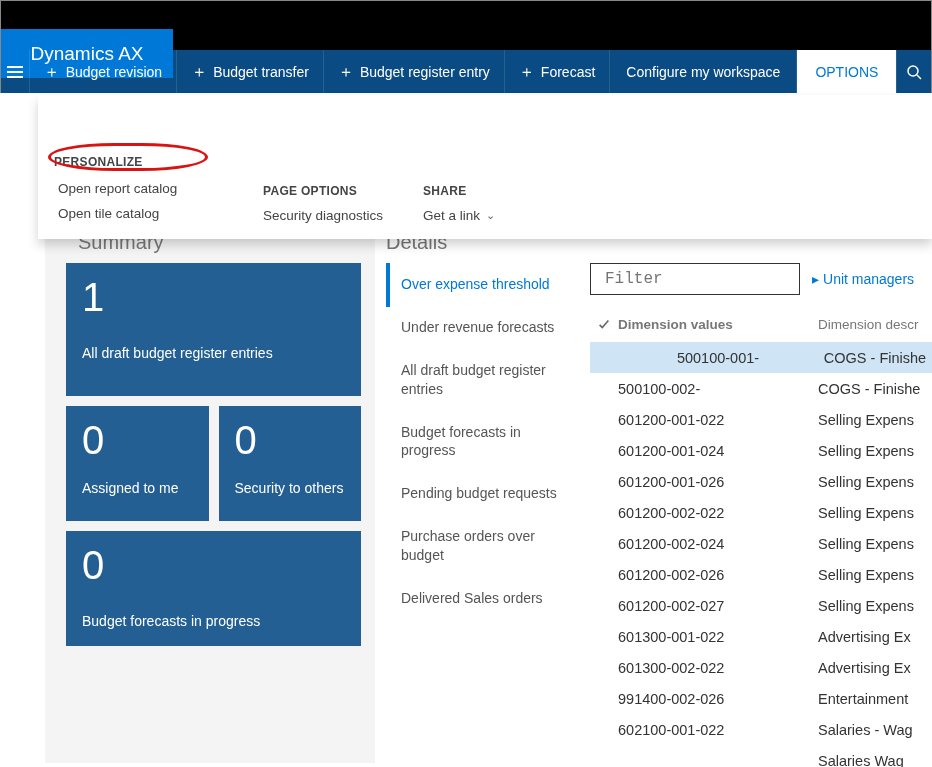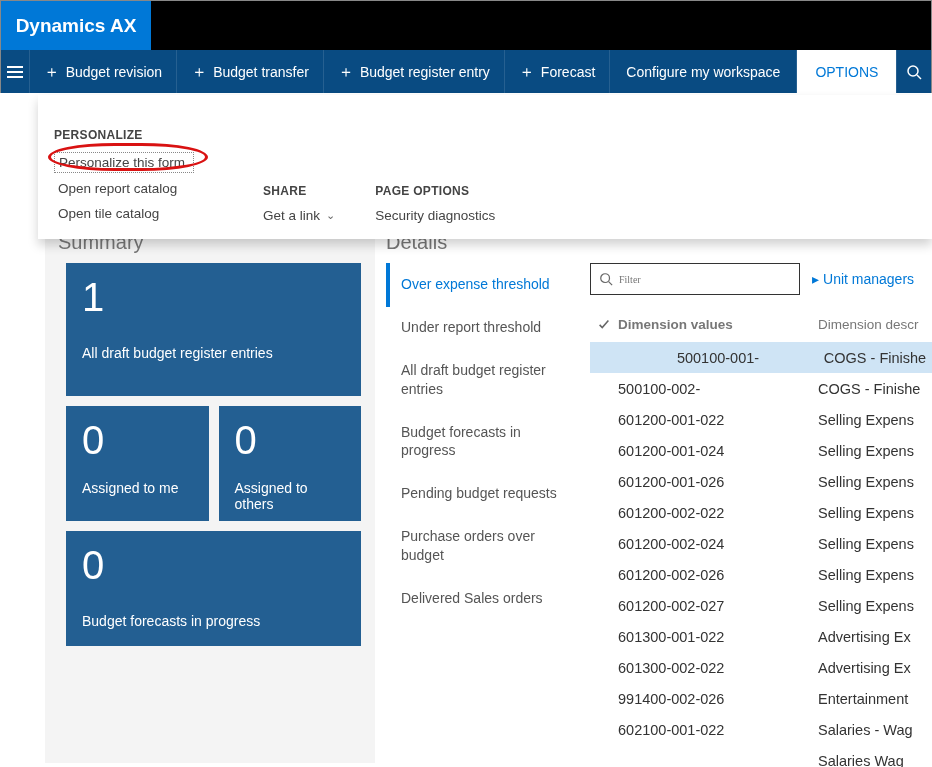--- a/index.html
+++ b/index.html
@@ -1,21 +1,21 @@
 <!DOCTYPE html>
 <html><head>
 <meta charset="utf-8">
 <style>
   * { box-sizing: border-box; margin: 0; padding: 0; }
   html, body { width: 932px; height: 767px; overflow: hidden; font-family: "Segoe UI", Arial, sans-serif; background: #fff; }
   body { border: 1px solid #888; }
 
   
   .brand-bar { height: 49px; display: flex; background: #000; }
-  .brand-logo { background: #0078d7; color: #fff; width: 150px; height: 49px; display: flex; align-items: center; justify-content: center; font-size: 19px; font-weight: 700; }
+  .brand-logo { background: #0078d7; color: #fff; width: 172px; height: 49px; display: flex; align-items: center; justify-content: center; font-size: 19px; font-weight: 400; margin-top: 28px; }
 
   
   .action-bar { height: 44px; background: #094b82; display: flex; align-items: stretch; color: #fff; font-size: 14px; }
   .hamburger { width: 38px; display: flex; align-items: center; justify-content: center; border-right: 1px solid rgba(255,255,255,0.12); cursor: pointer; }
   .ham-lines { width: 16px; height: 12px; display: flex; flex-direction: column; justify-content: space-between; }
   .ham-lines div { height: 2px; background: #fff; }
   .action-btn { display: flex; align-items: center; padding: 0 14px; gap: 6px; border-right: 1px solid rgba(255,255,255,0.12); cursor: pointer; white-space: nowrap; }
   .action-btn .plus { font-size: 16px; font-weight: 300; }
   .action-plain { display:flex; align-items:center; padding: 0 16px; border-right:1px solid rgba(255,255,255,0.12); cursor:pointer; white-space:nowrap;}
   .options-tab { background: #fff; color: #0078d7; display:flex; align-items:center; padding:0 18px; cursor:pointer; }
@@ -32,21 +32,21 @@
   .circle-annot { position:absolute; left:10px; top:48px; width:160px; height:28px; border:3px solid #d91212; border-radius: 50% / 60%; pointer-events:none; }
   .col-divider { width:1px; background:#d0d0d0; margin: 2px 28px 8px 0;}
   .chev { font-size:11px; color:#666;}
 
   
   .content-bg { position:absolute; left:0; right:0; bottom:0; top:93px; background:#fff; z-index:1;}
   .grey-bg { position:absolute; left:45px; top:30px; width:330px; height:640px; background:#f4f4f4; }
 
   
   .section-h { position:absolute; color:#777; font-size:20px; font-weight:300; }
-  .summary-h { left:58px; top:138px; }
+  .summary-h { left:78px; top:138px; }
   .details-h { left:386px; top:138px; }
 
   .tiles { position:absolute; left:66px; top:170px; width:295px; }
   .tile { background:#235f92; color:#fff; padding:14px 16px 16px 16px; margin-bottom:10px; }
   .tile .num { font-size:40px; font-weight:300; line-height:1; }
   .tile .lbl { font-size:14px; margin-top:28px; }
   .tile-lg { height:133px; }
   .tile-row { display:flex; gap:10px; }
   .tile-sm { flex:1; height:115px; }
   .tile-sm .lbl { margin-top:20px; }
@@ -55,21 +55,21 @@
   .blue-marker { position:absolute; left:386px; top:170px; width:4px; height:44px; background:#0078d7; }
   .dlist { position:absolute; left:397px; top:170px; width:175px; }
   .ditem { padding: 12px 10px 12px 4px; font-size:14px; color:#555; cursor:pointer; line-height:1.35;}
   .ditem.active { color:#0078d7; }
 
   
   .right-area { position:absolute; left:590px; top:170px; right:0; }
   .filter-row { display:flex; align-items:center; gap:12px; margin-bottom:18px; }
   .filter-input { width:210px; height:32px; border:1px solid #333; display:flex; align-items:center; padding:0 8px; gap:6px; }
   .filter-input svg { stroke:#666; fill:none;}
-  .filter-input input { border:none; outline:none; font-size:10px; flex:1; font-family:Liberation Serif, serif; color:#3b82f6; background:transparent;}
+  .filter-input input { border:none; outline:none; font-size:16px; flex:1; font-family:Liberation Mono, monospace; color:#3b82f6; background:transparent;}
   .unit-link { color:#0078d7; font-size:14px; cursor:pointer; display:flex; align-items:center; gap:4px;}
   .unit-link .tri { color:#0078d7; }
 
   .table { width:100%; font-size:14.5px; }
   .thead { display:flex; color:#777; font-size:13.5px; padding: 4px 0 10px 0;}
   .th-check { width:28px; display:flex; justify-content:center;}
   .th1 { width:200px;font-weight:bold; }
   .th2 { flex:1; }
   .trow { display:flex; height:31px; align-items:center; white-space:nowrap; overflow:hidden;}
   .trow.sel { background:#cfe4f5;text-align:center; }
@@ -138,33 +138,33 @@
       <div class="num">1</div>
       <div class="lbl">All draft budget register entries</div>
     </div>
     <div class="tile-row">
       <div class="tile tile-sm">
         <div class="num">0</div>
         <div class="lbl">Assigned to me</div>
       </div>
       <div class="tile tile-sm">
         <div class="num">0</div>
-        <div class="lbl">Assigned to others</div>
+        <div class="lbl">Security to others</div>
       </div>
     </div>
     <div class="tile tile-lg" style="height:115px;">
       <div class="num">0</div>
       <div class="lbl">Budget forecasts in progress</div>
     </div>
   </div>
 
   <div class="blue-marker"></div>
   <div class="dlist" id="dlist">
       <div class="ditem active">Over expense threshold</div>
-      <div class="ditem">Under report threshold</div>
+      <div class="ditem">Under revenue forecasts</div>
       <div class="ditem">All draft budget register entries</div>
       <div class="ditem">Budget forecasts in progress</div>
       <div class="ditem">Pending budget requests</div>
       <div class="ditem">Purchase orders over budget</div>
       <div class="ditem">Delivered Sales orders</div>
     </div>
 
   <div class="right-area">
     <div class="filter-row">
       <div class="filter-input">
@@ -263,31 +263,30 @@
           </div>
         </div>
     </div>
   </div>
 </div>
 
 <div class="options-wrap">
   <div class="options-panel">
     <div class="panel-col personalize-col" style="width:140px;">
       <h4>PERSONALIZE</h4>
-      <div class="panel-link boxed">Personalize this form</div>
       <div class="panel-link">Open report catalog</div>
       <div class="panel-link">Open tile catalog</div>
     </div>
     <div class="col-divider"></div>
+    <div class="panel-col">
+      <h4>PAGE OPTIONS</h4>
+      <div class="panel-link">Security diagnostics</div>
+    </div>
     <div class="panel-col">
       <h4>SHARE</h4>
       <div class="panel-link">
         <span>Get a link</span>
         <span class="chev">⌄</span>
       </div>
     </div>
-    <div class="panel-col">
-      <h4>PAGE OPTIONS</h4>
-      <div class="panel-link">Security diagnostics</div>
-    </div>
     <div class="circle-annot"></div>
   </div>
 </div>
 
 </body></html>

